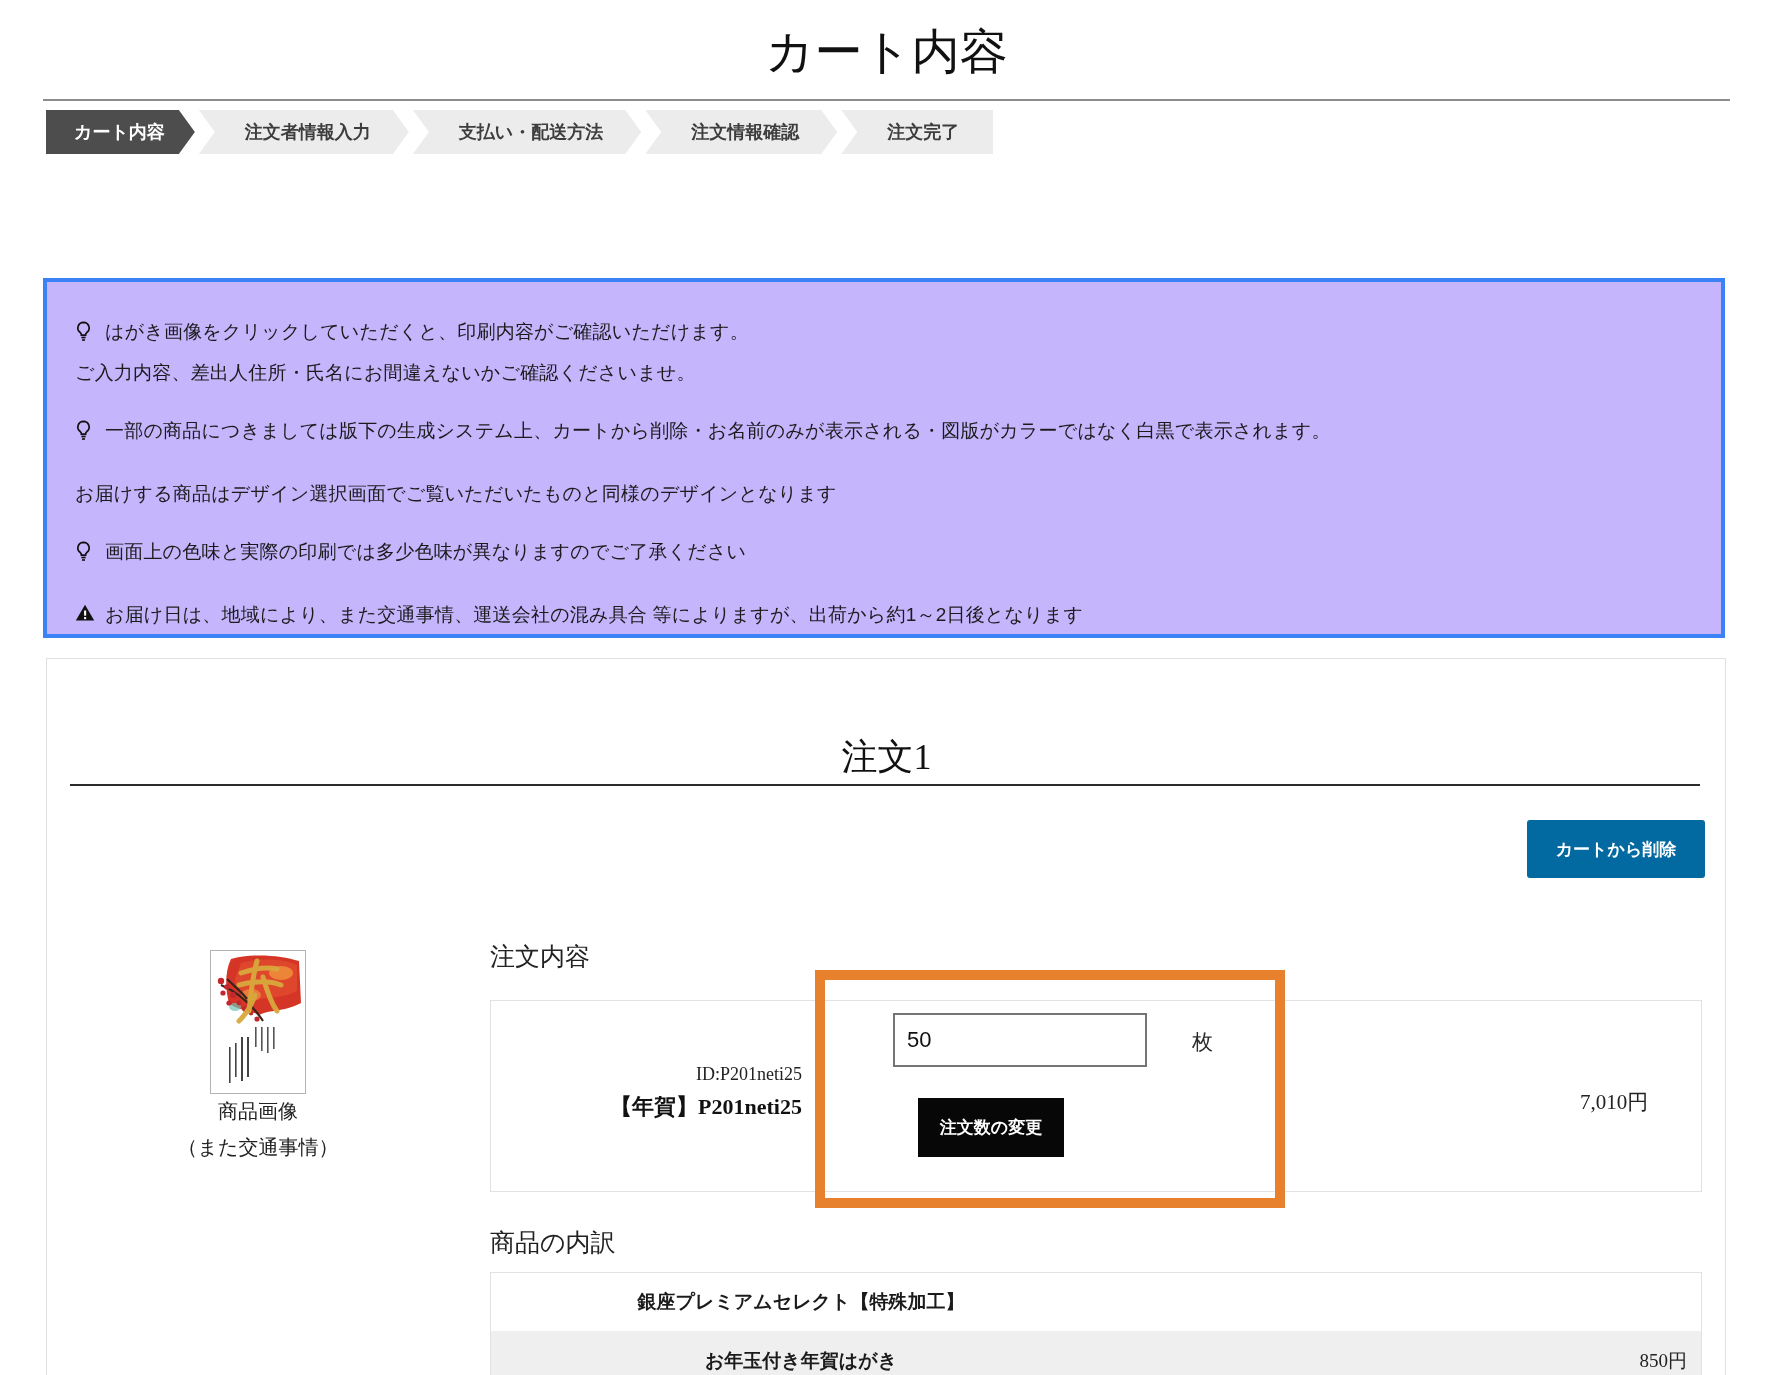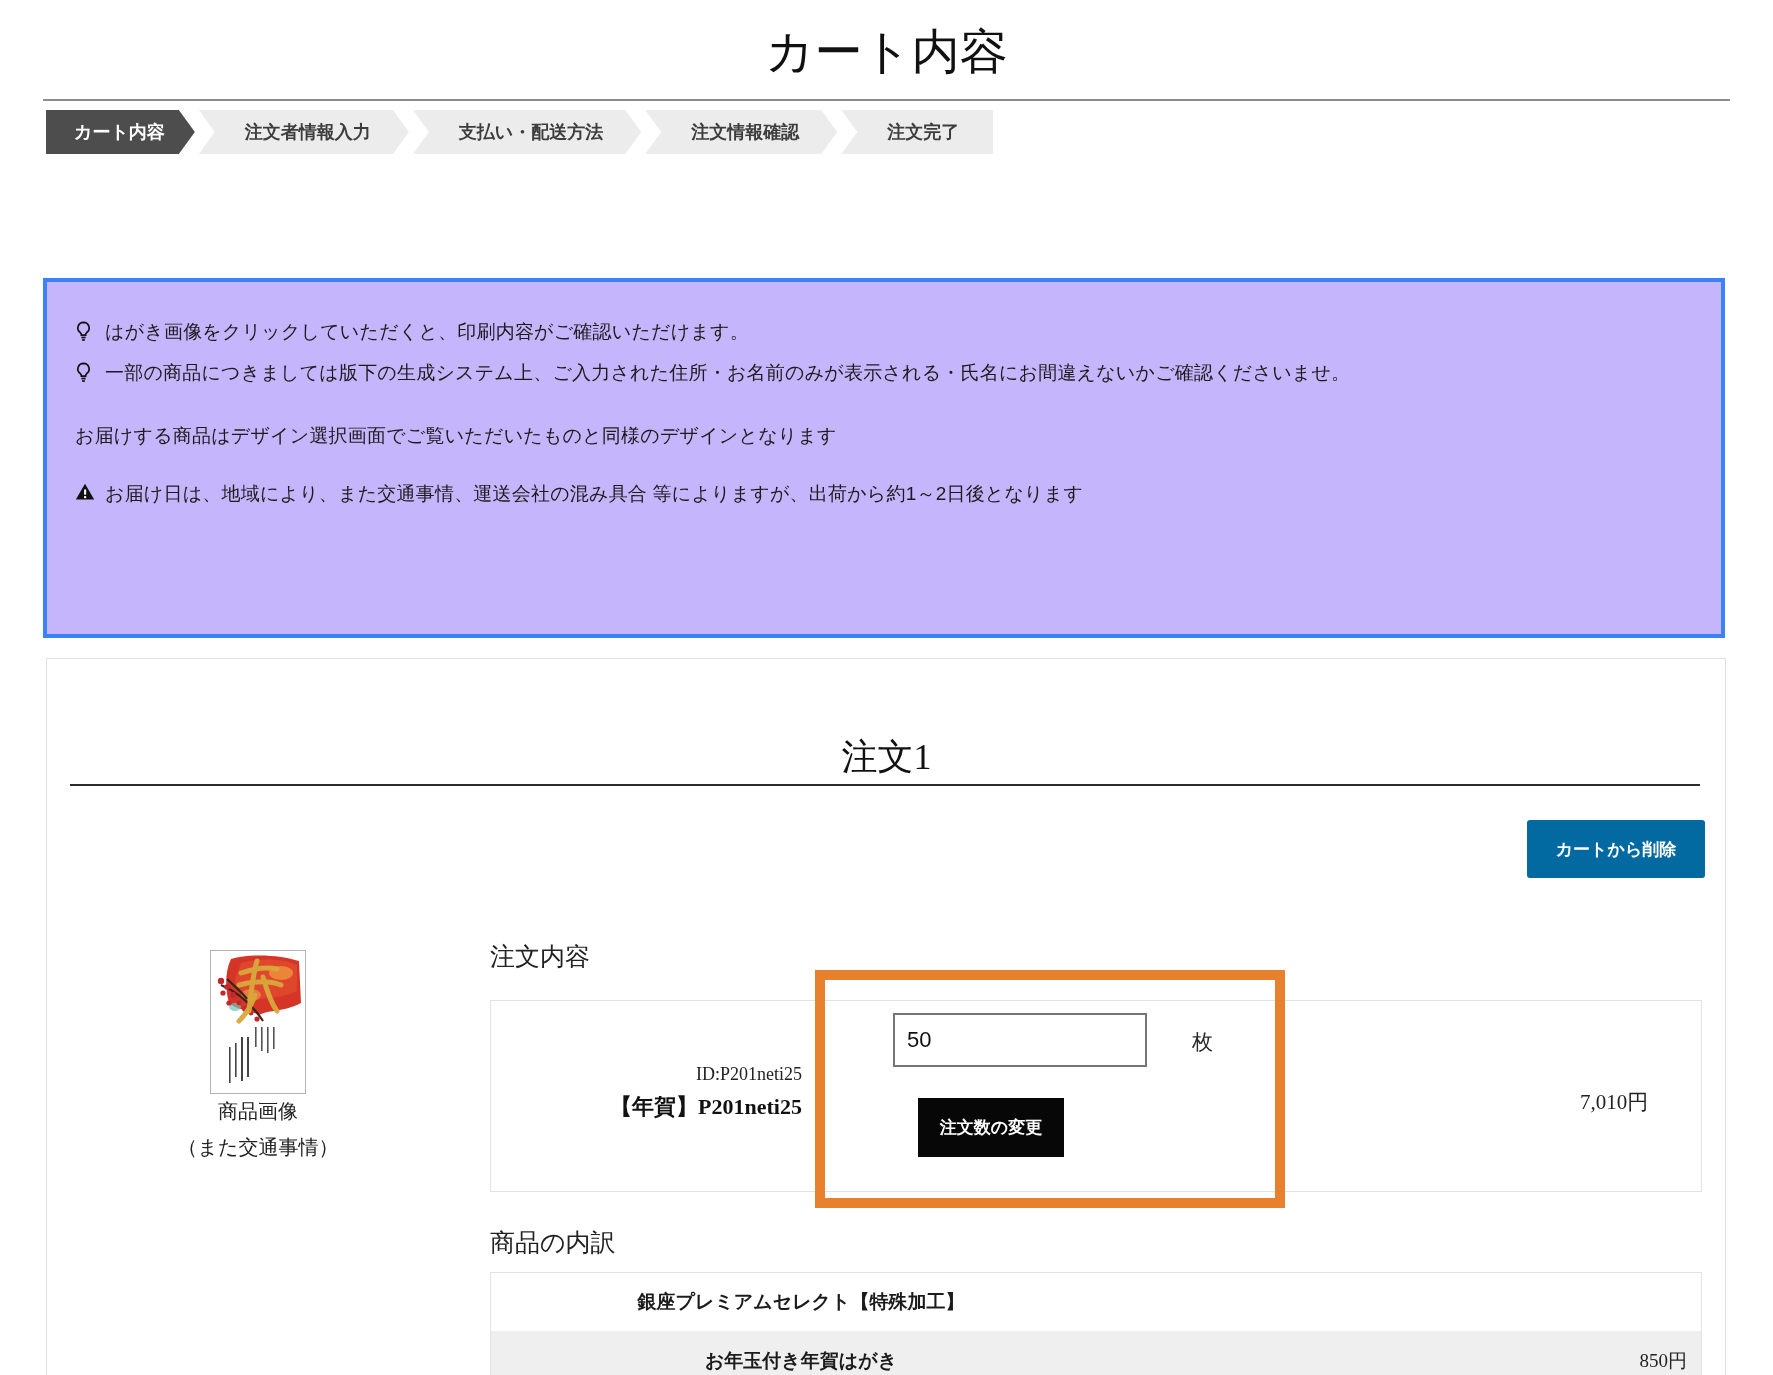--- a/index.html
+++ b/index.html
@@ -151,32 +151,46 @@
     <span class="nicon">
       <svg width="17" height="23" viewBox="0 0 24 30">
           <path d="M12 2a8 8 0 0 0-4.6 14.5c.9.7 1.6 2 1.6 3v.5h6v-.5c0-1 .7-2.3 1.6-3A8 8 0 0 0 12 2z" fill="none" stroke="#111" stroke-width="2.4"></path>
           <line x1="9" y1="23.5" x2="15" y2="23.5" stroke="#111" stroke-width="2.4"></line>
           <line x1="10" y1="27" x2="14" y2="27" stroke="#111" stroke-width="2.4"></line>
         </svg>
     </span>
     <span>はがき画像をクリックしていただくと、印刷内容がご確認いただけます。</span>
   </div>
   <div class="notice-line m-big">
+    <span class="nicon empty"></span>
+    <span style="margin-left:-30px;">ご入力内容、差出人住所・氏名にお間違えないかご確認くださいませ。</span>
+  </div>
+  <div class="notice-line m-big">
     <span class="nicon">
       <svg width="17" height="23" viewBox="0 0 24 30">
           <path d="M12 2a8 8 0 0 0-4.6 14.5c.9.7 1.6 2 1.6 3v.5h6v-.5c0-1 .7-2.3 1.6-3A8 8 0 0 0 12 2z" fill="none" stroke="#111" stroke-width="2.4"></path>
           <line x1="9" y1="23.5" x2="15" y2="23.5" stroke="#111" stroke-width="2.4"></line>
           <line x1="10" y1="27" x2="14" y2="27" stroke="#111" stroke-width="2.4"></line>
         </svg>
     </span>
-    <span>一部の商品につきましては版下の生成システム上、ご入力された住所・お名前のみが表示される・氏名にお間違えないかご確認くださいませ。</span>
+    <span>一部の商品につきましては版下の生成システム上、カートから削除・お名前のみが表示される・図版がカラーではなく白黒で表示されます。</span>
   </div>
   <div class="notice-line m-big">
     <span class="nicon empty"></span>
     <span style="margin-left:-30px;">お届けする商品はデザイン選択画面でご覧いただいたものと同様のデザインとなります</span>
+  </div>
+  <div class="notice-line m-big">
+    <span class="nicon">
+      <svg width="17" height="23" viewBox="0 0 24 30">
+          <path d="M12 2a8 8 0 0 0-4.6 14.5c.9.7 1.6 2 1.6 3v.5h6v-.5c0-1 .7-2.3 1.6-3A8 8 0 0 0 12 2z" fill="none" stroke="#111" stroke-width="2.4"></path>
+          <line x1="9" y1="23.5" x2="15" y2="23.5" stroke="#111" stroke-width="2.4"></line>
+          <line x1="10" y1="27" x2="14" y2="27" stroke="#111" stroke-width="2.4"></line>
+        </svg>
+    </span>
+    <span>画面上の色味と実際の印刷では多少色味が異なりますのでご了承ください</span>
   </div>
   <div class="notice-line">
     <span class="nicon">
       <svg width="20" height="20" viewBox="0 0 24 24">
           <path d="M12 2 23 21H1z" fill="#111"></path>
           <rect x="10.9" y="9" width="2.5" height="6.2" fill="#fff"></rect>
           <rect x="10.9" y="16.9" width="2.5" height="2.5" fill="#fff"></rect>
         </svg>
     </span>
     <span>お届け日は、地域により、また交通事情、運送会社の混み具合 等によりますが、出荷から約1～2日後となります</span>

